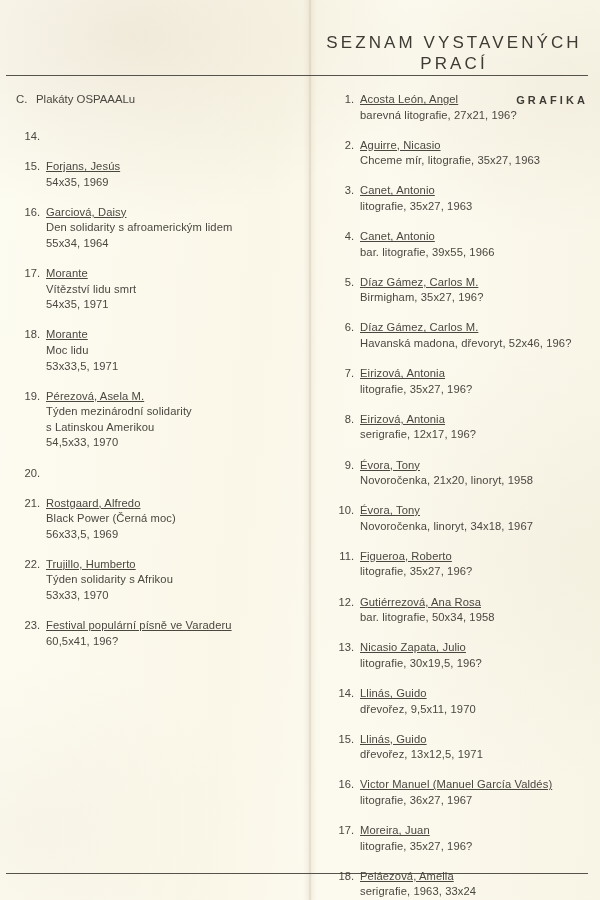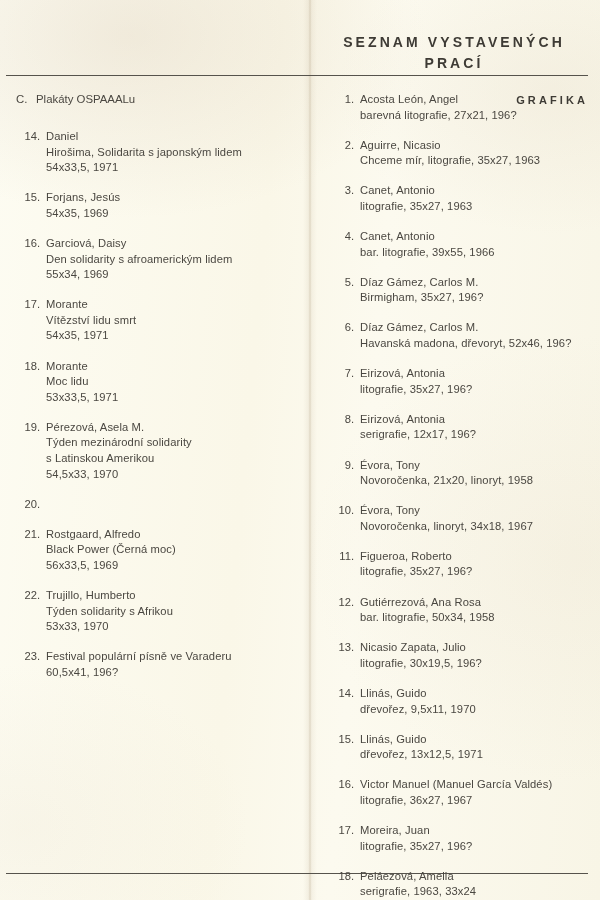--- a/index.html
+++ b/index.html
@@ -56,22 +56,22 @@
   }
   .rule.top { top: 75px; }
   .rule.bottom { top: 873px; }
 
   .heading-block {
     position: absolute;
     left: 320px;
     right: 12px;
     top: 32px;
     text-align: center;
-    font-size: 14px;
-    font-weight: bold;
+    font-size: 17px;
+    font-weight: normal;
     letter-spacing: 3.1px;
     line-height: 21px;
     color: #3e3b35;
   }
 
   .section-heading {
     position: absolute;
     text-align: right;
     font-size: 11px;
     font-weight: bold;
@@ -118,21 +118,21 @@
   }
   .entry .body {
     flex: 1 1 auto;
     min-width: 0;
   }
   .entry .line {
     font-size: 11.2px;
     line-height: 15.6px;
     white-space: nowrap;
   }
-  .entry .line.name { letter-spacing: 0.1px; }
+  .entry .line.name { letter-spacing: 0.1px; text-decoration: underline; }
   .entry .line.desc { letter-spacing: 0.1px; }
 
   
   .track-1 { letter-spacing: 0.75px; }
   .track-2 { letter-spacing: 1.25px; }
 </style>
 </head>
 <body>
 
 <div class="page">
@@ -151,39 +151,34 @@
   <div class="section-heading grafika">GRAFIKA</div>
 
   <div class="col col-left">
     <div class="sub-heading">
       <span class="mark">C.</span>
       <span>Plakáty OSPAAALu</span>
     </div>
     <div>
         <div class="entry">
           <div class="num">14.</div>
-          <div class="body">
-            <div class="line name">Daniel</div>
-            <div class="line desc track-1">Hirošima, Solidarita s japonským lidem</div>
-            <div class="line desc">54x33,5, 1971</div>
-          </div>
         </div>
         <div class="entry">
           <div class="num">15.</div>
           <div class="body">
             <div class="line name">Forjans, Jesús</div>
             <div class="line desc">54x35, 1969</div>
           </div>
         </div>
         <div class="entry">
           <div class="num">16.</div>
           <div class="body">
             <div class="line name">Garciová, Daisy</div>
             <div class="line desc track-1">Den solidarity s afroamerickým lidem</div>
-            <div class="line desc">55x34, 1969</div>
+            <div class="line desc">55x34, 1964</div>
           </div>
         </div>
         <div class="entry">
           <div class="num">17.</div>
           <div class="body">
             <div class="line name">Morante</div>
             <div class="line desc track-2">Vítězství lidu smrt</div>
             <div class="line desc">54x35, 1971</div>
           </div>
         </div>

